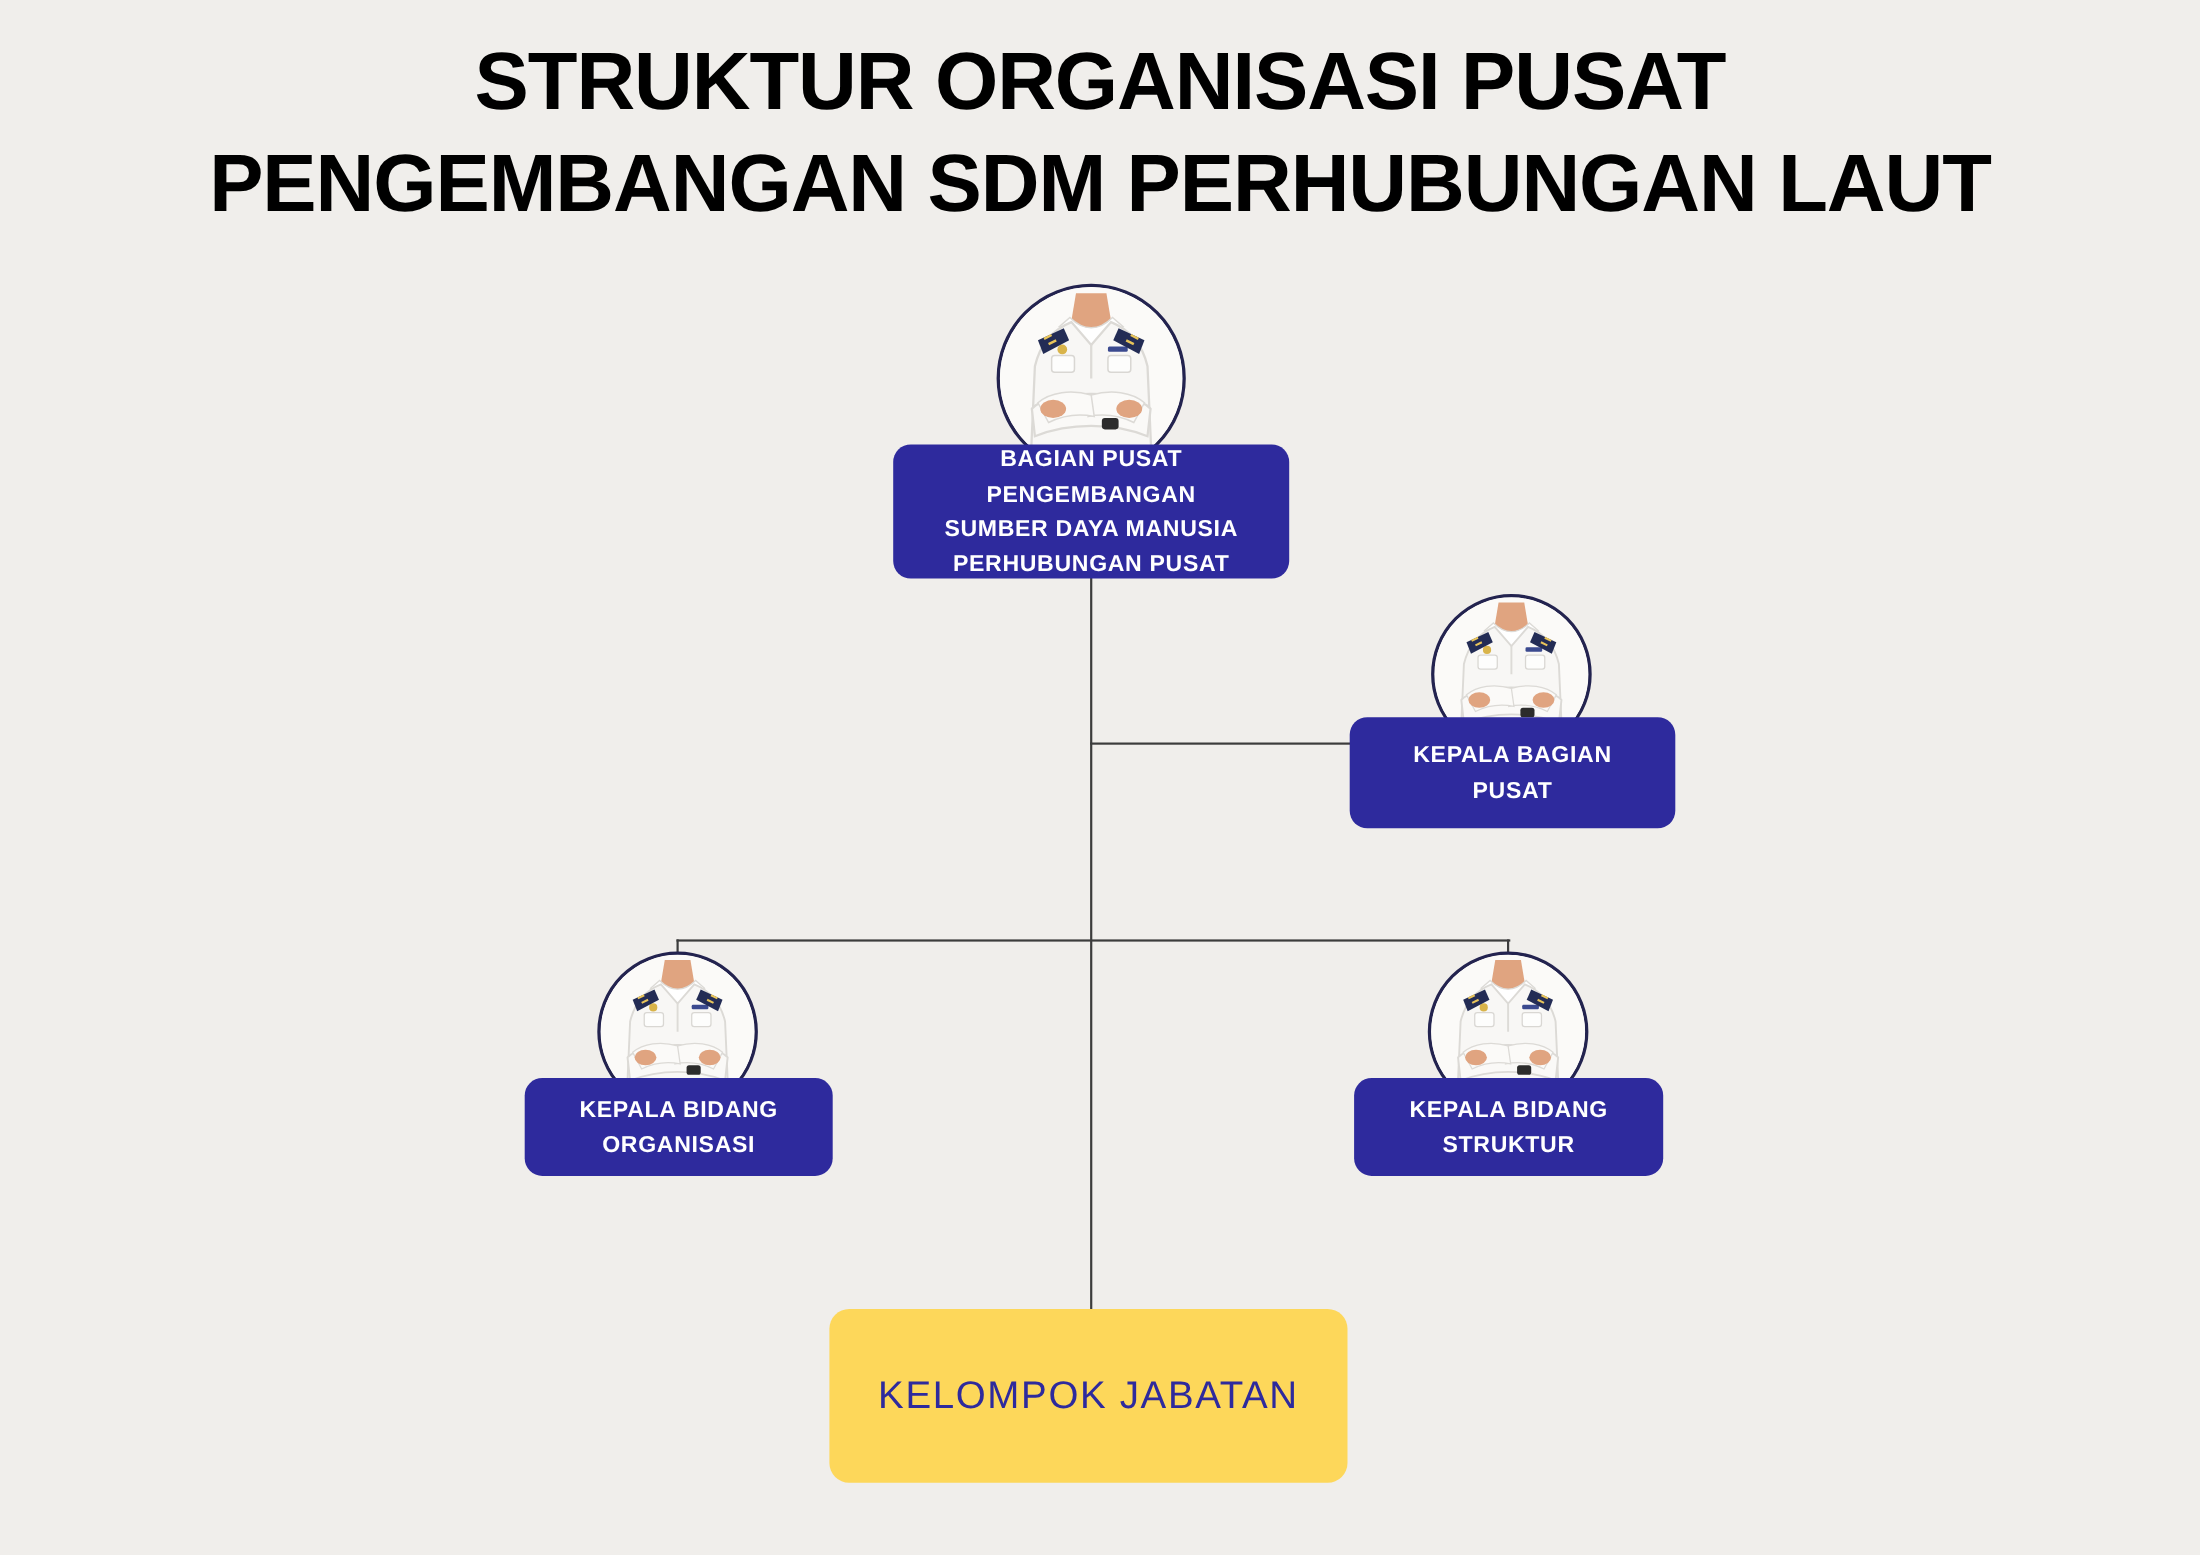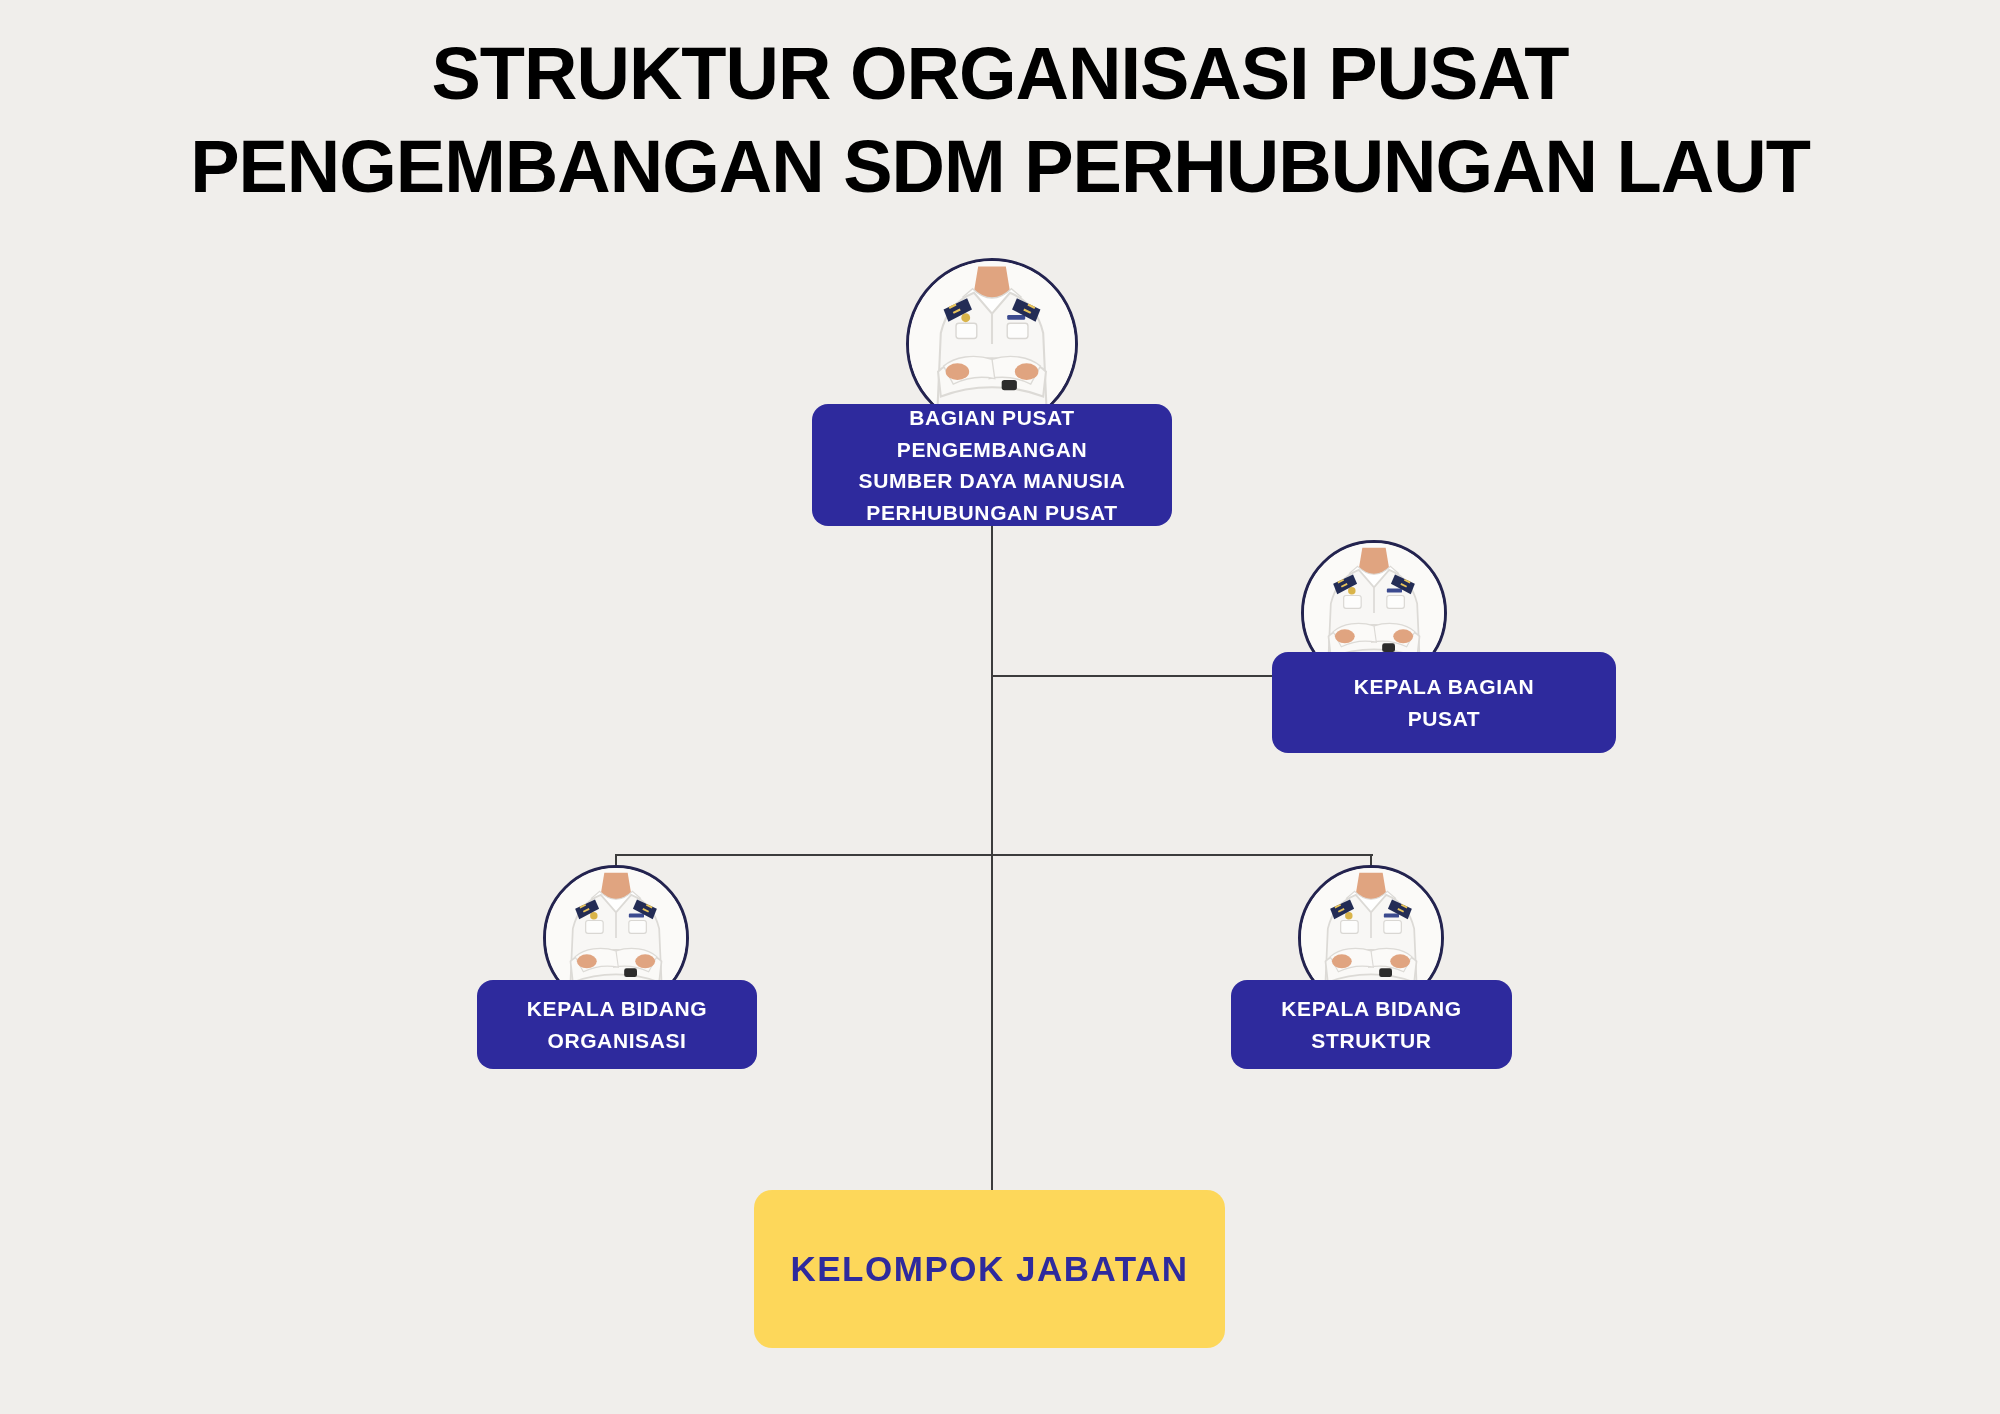--- a/index.html
+++ b/index.html
@@ -71,21 +71,21 @@
   .node-functional {
     position: absolute;
     background: #fdd75a;
     border-radius: 18px;
     color: #2e2a9d;
     display: flex;
     flex-direction: column;
     align-items: center;
     justify-content: center;
     text-align: center;
-    font-weight: 700;
+    font-weight: 400;
     font-size: 35px;
     line-height: 1.55;
     letter-spacing: 1.5px;
     z-index: 3;
   }
   .node-functional span { display: block; }
 
   .defs-hidden { position: absolute; width: 0; height: 0; overflow: hidden; }
 </style>
 </head>
@@ -162,21 +162,21 @@
         <use href="#officer"></use>
       </svg>
   </div>
 
   <div class="node-box" style="left:812px; top:404px; width:360px; height:122px;">
     <span>BAGIAN PUSAT PENGEMBANGAN</span>
     <span>SUMBER DAYA MANUSIA</span>
     <span>PERHUBUNGAN PUSAT</span>
   </div>
 
-  <div class="node-box" style="left:1227px; top:652px; width:344px; height:101px;margin-left:45px;">
+  <div class="node-box" style="left:1227px; top:652px; width:296px; height:101px;">
     <span>KEPALA BAGIAN</span>
     <span>PUSAT</span>
   </div>
 
   <div class="node-box" style="left:477px; top:980px; width:280px; height:89px;">
     <span>KEPALA BIDANG</span>
     <span>ORGANISASI</span>
   </div>
 
   <div class="node-box" style="left:1231px; top:980px; width:281px; height:89px;">

